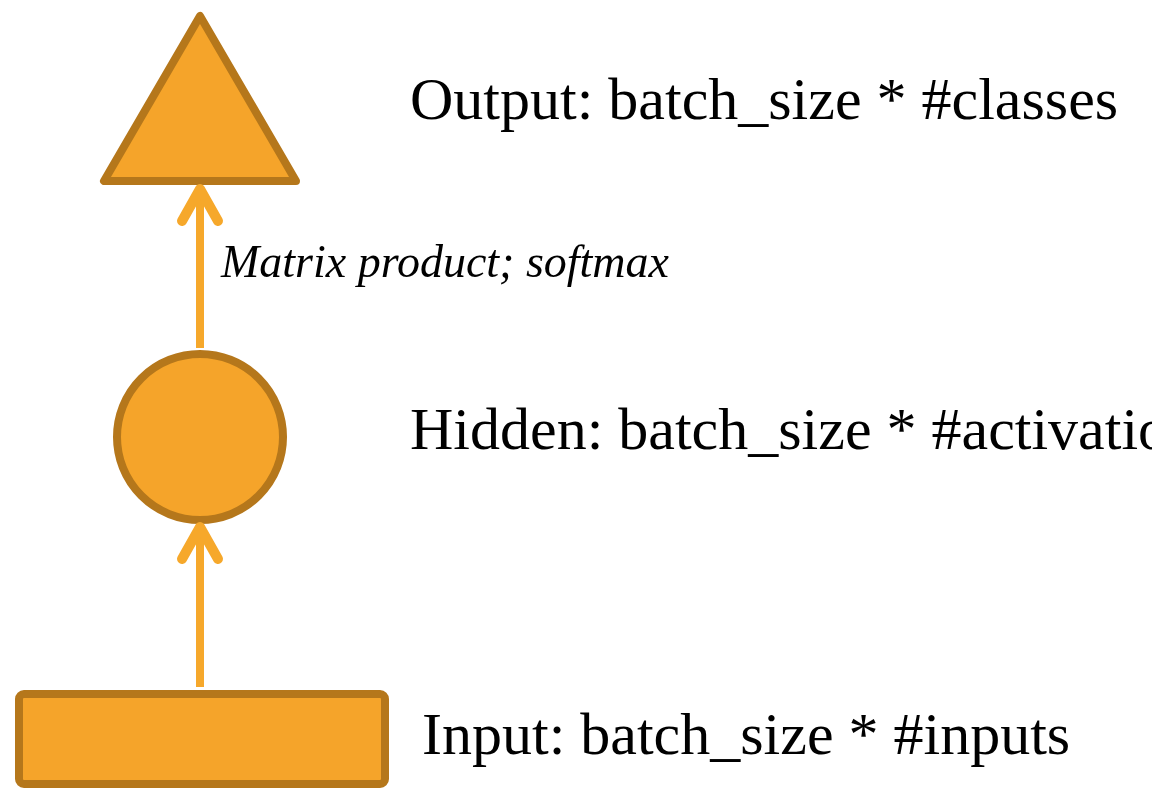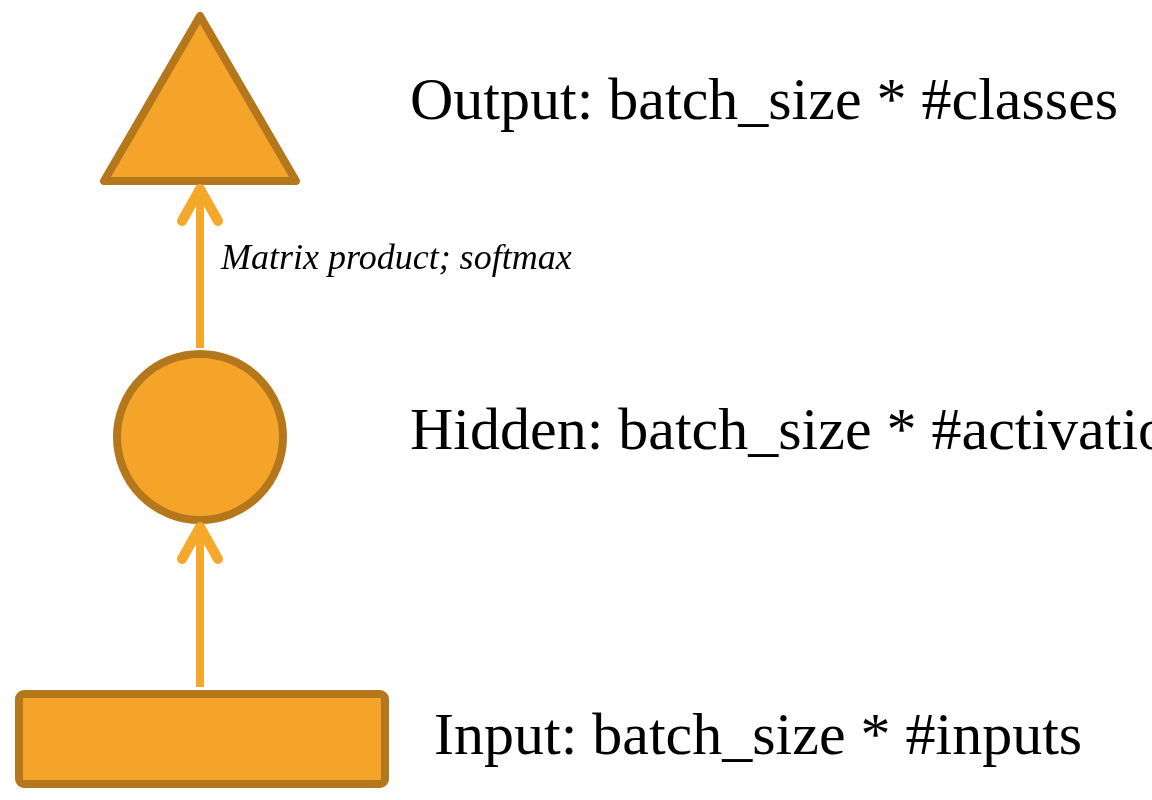--- a/index.html
+++ b/index.html
@@ -25,28 +25,28 @@
   .node-label {
     position: absolute;
     color: #000000;
     font-size: 60px;
     line-height: 1;
     white-space: nowrap;
   }
   .edge-label {
     position: absolute;
     color: #000000;
-    font-size: 36px;
+    font-size: 46px;
     line-height: 1;
     font-style: italic;
     white-space: nowrap;
   }
   .label-output { left: 410px; top: 69px; }
   .label-hidden { left: 410px; top: 399px; }
-  .label-input  { left: 434px; top: 704px; }
+  .label-input  { left: 422px; top: 704px; }
   .label-softmax { left: 221px; top: 239px; }
   .label-relu    { left: 221px; top: 554px; }
 </style>
 </head>
 <body>
 
 <div class="canvas">
 
   <svg class="shapes-svg" viewBox="0 0 1152 800" aria-hidden="true">
 

